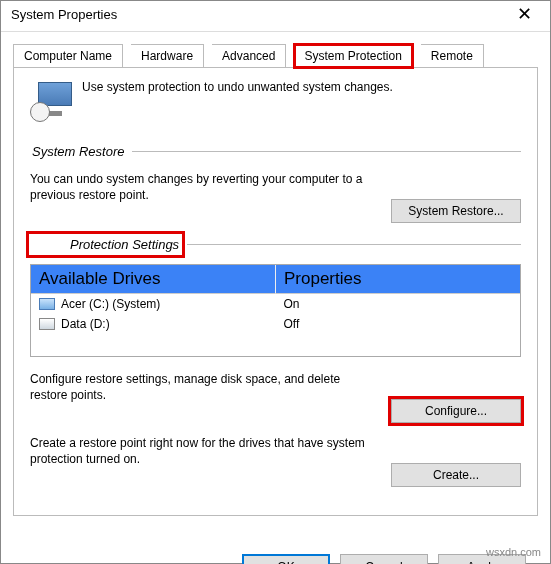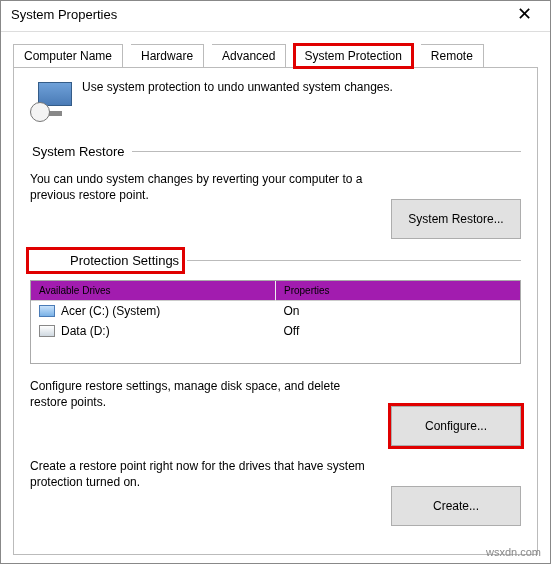--- a/index.html
+++ b/index.html
@@ -102,20 +102,21 @@
 }
 
 .section-header {
   display: flex;
   align-items: center;
   margin: 6px 0 10px 0;
 }
 .section-header .label {
   font-size: 13px;
   padding: 2px 2px;
+  font-style: italic;
 }
 .section-header .rule {
   flex: 1;
   height: 1px;
   background: #bbb;
   margin-left: 6px;
 }
 .section-header.highlight .label {
   outline: 3px solid #e00000;
   outline-offset: 1px;
@@ -124,43 +125,43 @@
 .row {
   display: flex;
   align-items: flex-start;
   gap: 12px;
   margin-bottom: 12px;
 }
 .row .text { flex: 1; line-height: 1.35; }
 button.win {
   font-family: inherit;
   font-size: 12px;
-  padding: 12px 12px;
+  padding: 4px 12px;
   min-width: 130px;
   background: #e1e1e1;
   border: 1px solid #adadad;
   cursor: pointer;
   margin-top: 28px;
 }
 button.highlight { outline: 3px solid #e00000; outline-offset: 0; }
 
 .drives {
   border: 1px solid #aaa;
   margin: 4px 0 14px 0;
 }
 .drives-header, .drive-row {
   display: flex;
 }
 .drives-header .cell {
   flex: 1;
   padding: 4px 8px;
   border-bottom: 1px solid #ccc;
   border-right: 1px solid #eee;
-  font-size: 10px;
-  background: #a21caf;
+  font-size: 17px;
+  background: #3b82f6;
 }
 .drives-header .cell:last-child { border-right: none; }
 .drive-row { padding: 1px 0; }
 .drive-row .cell {
   flex: 1;
   padding: 2px 8px;
   display: flex;
   align-items: center;
   gap: 6px;
 }

